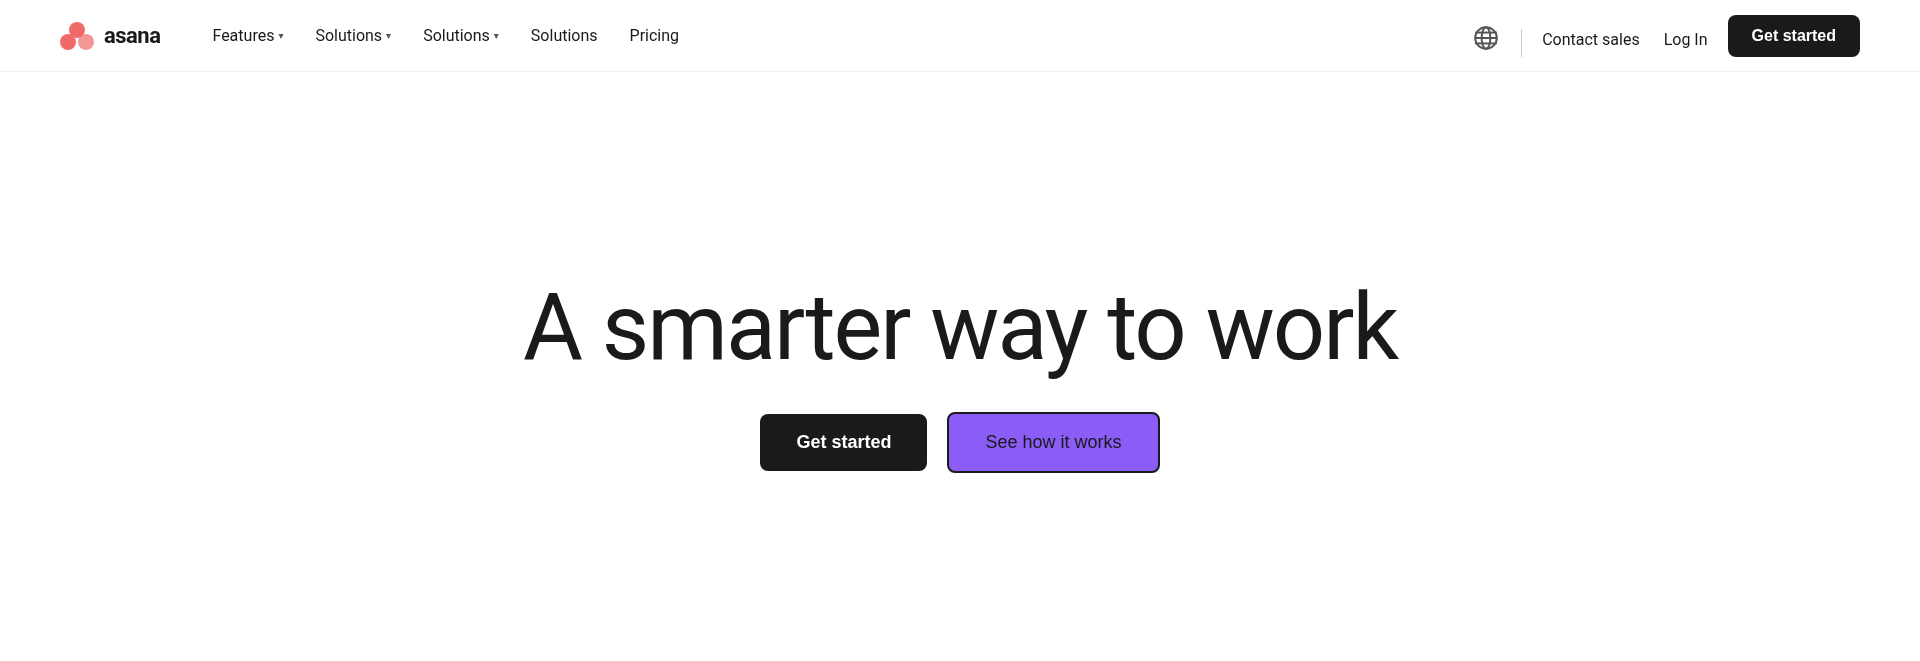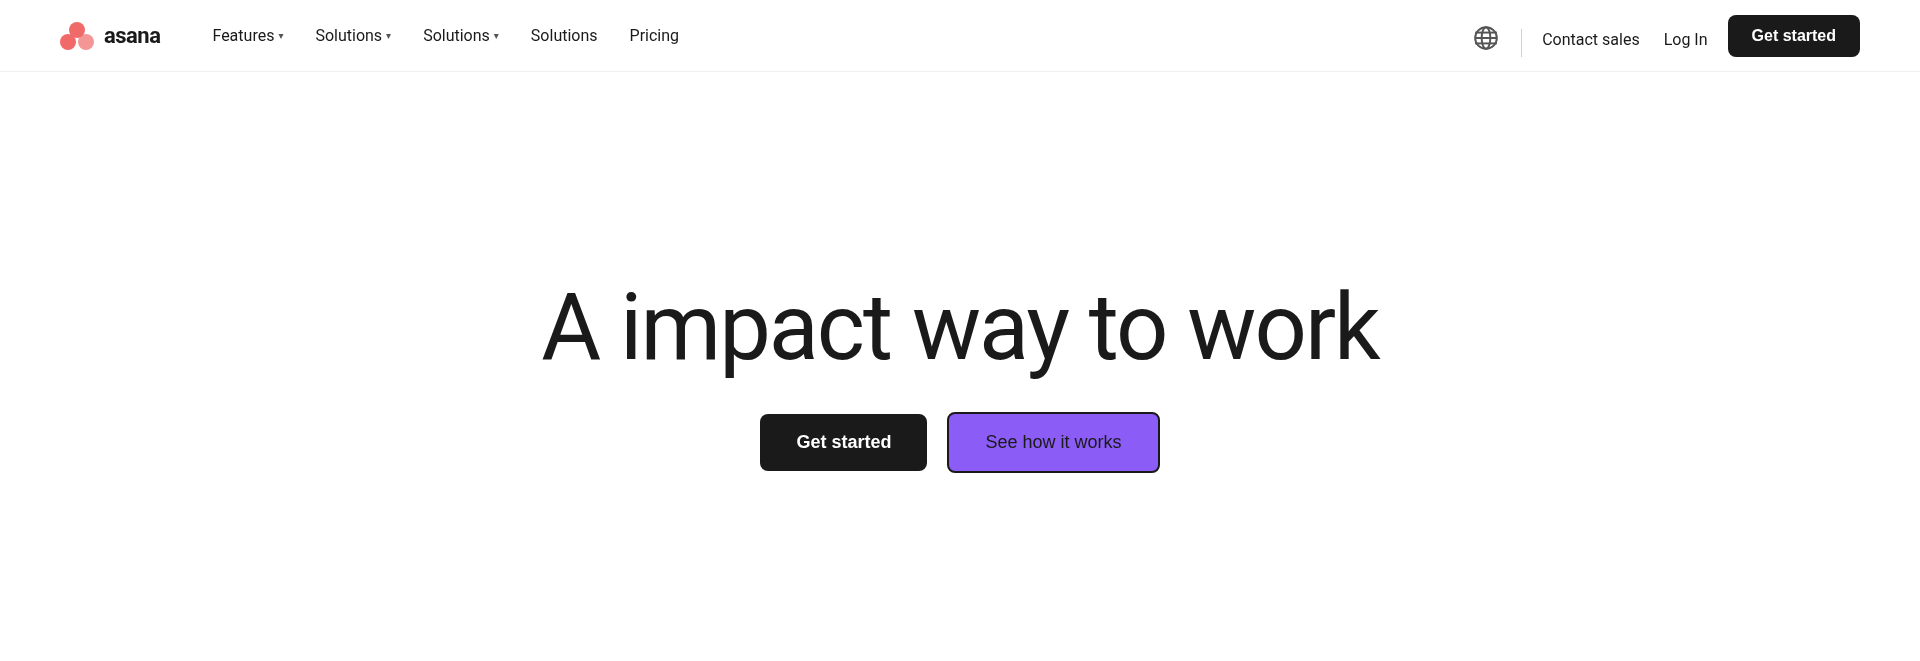--- a/index.html
+++ b/index.html
@@ -235,18 +235,18 @@
 
     <a class="nav-text-link">
       <span>Log In</span>
     </a>
 
     <button class="btn-get-started-nav">Get started</button>
   </div>
 </nav>
 
 <section class="hero">
-  <h1 class="hero-title">A impact way to work</h1>
+  <h1 class="hero-title">A smarter way to work</h1>
   <div class="hero-buttons">
     <button class="btn-primary">Get started</button>
     <button class="btn-secondary">See how it works</button>
   </div>
 </section>
 
 </body></html>

